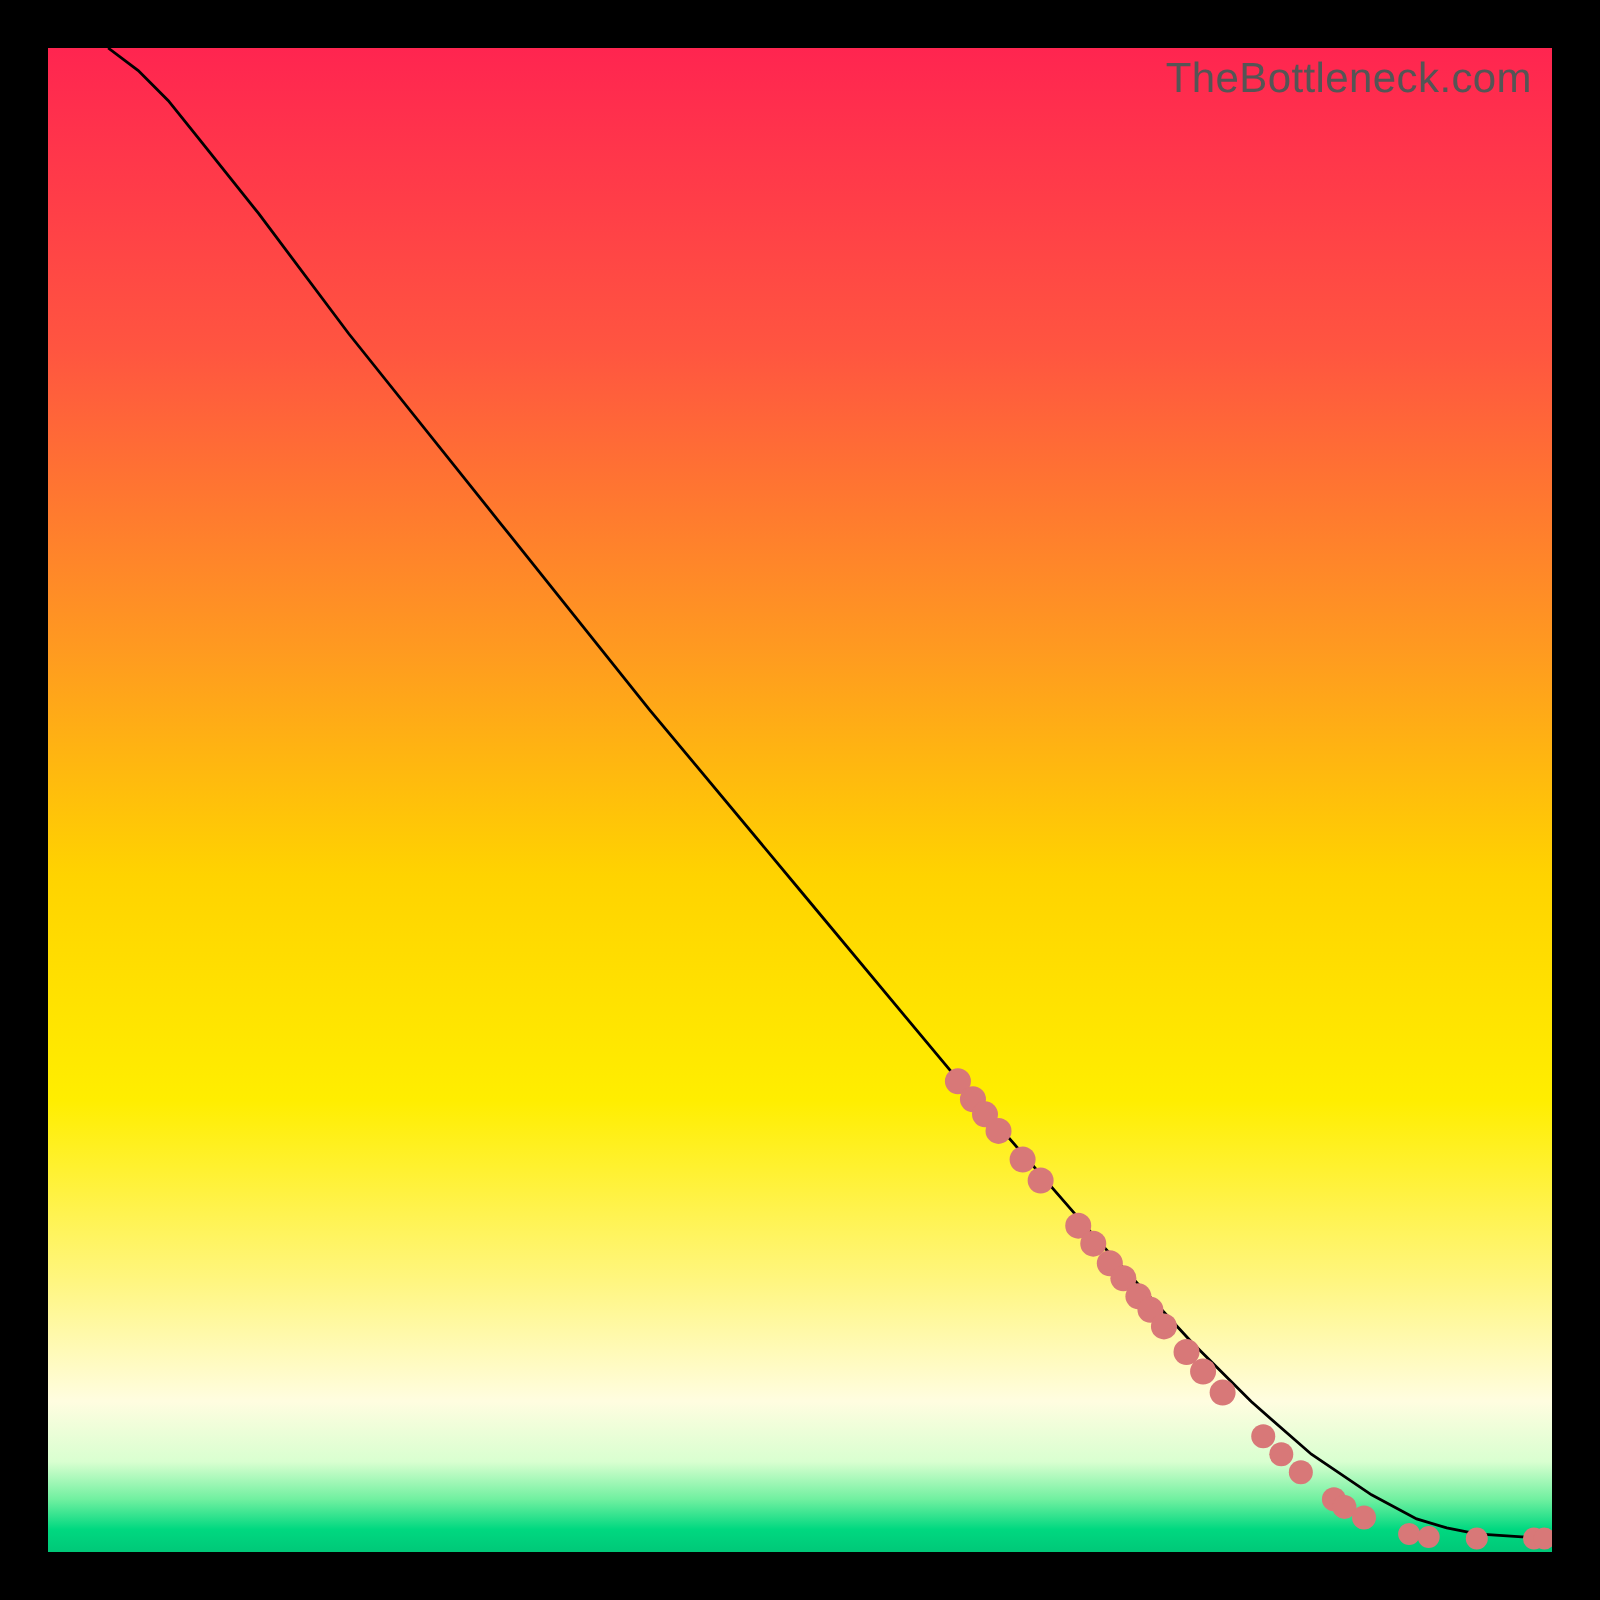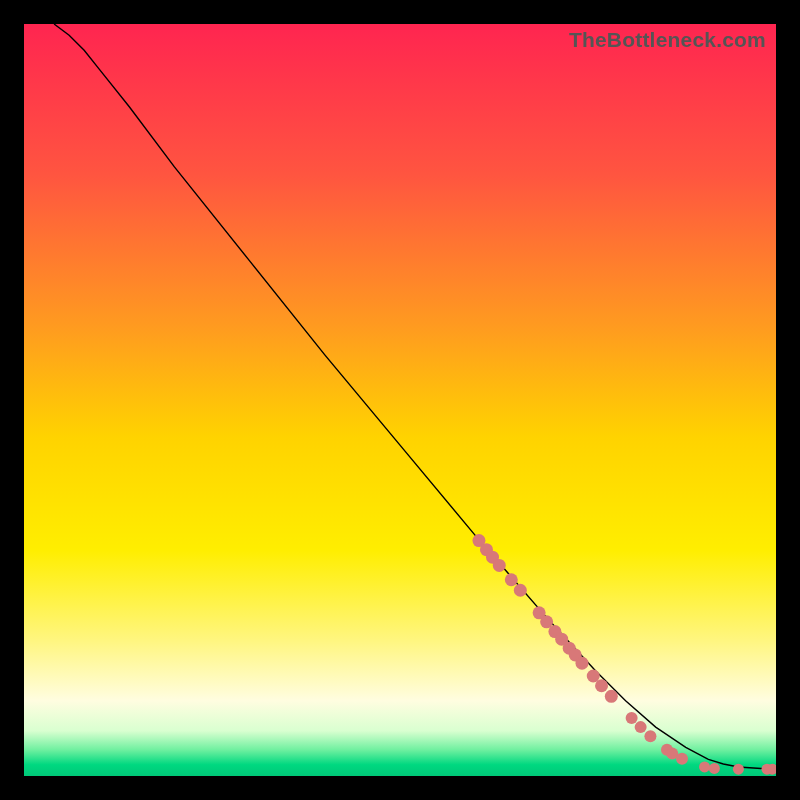--- a/index.html
+++ b/index.html
@@ -14,21 +14,21 @@
     height: 752px;
     background: #000;
   }
 
   .watermark {
     position: absolute;
     top: 4px;
     right: 10px;
     color: #555;
     font-size: 21px;
-    font-weight: 700;
+    font-weight: 400;
     letter-spacing: 0.2px;
     z-index: 50;
   }
 
   svg.chart-svg {
     position: absolute;
     left: 0;
     top: 0;
     width: 752px;
     height: 752px;

